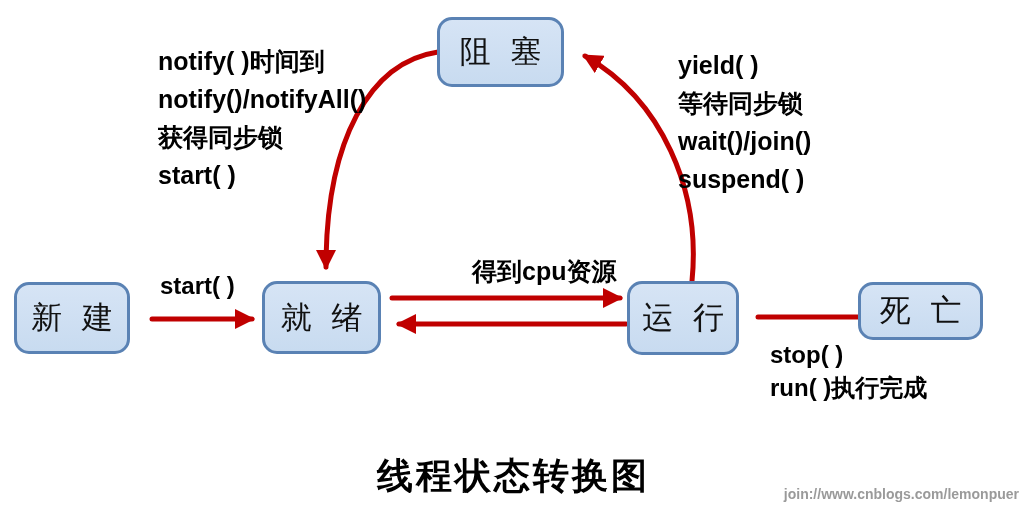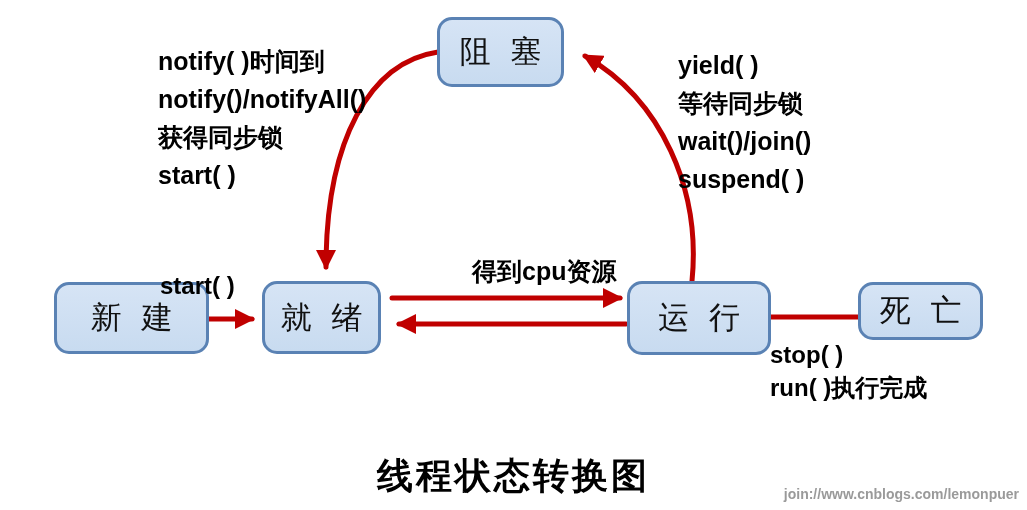--- a/index.html
+++ b/index.html
@@ -12,24 +12,24 @@
     position:absolute;
     background:linear-gradient(180deg,var(--node-fill-light,#d6e4f5) 0%,var(--node-fill,#c8dbf0) 100%);
     border:3px solid var(--node-border,#5a82b4);
     border-radius:15px;
     display:flex;align-items:center;justify-content:center;
     font-family:"Liberation Serif",serif;
     font-size:31px;color:#111;
     word-spacing:12px;
     box-sizing:border-box;
   }
-  .node-new{left:14px;top:282px;width:155px;height:72px;margin-left:40px;}
+  .node-new{left:14px;top:282px;width:116px;height:72px;}
   .node-ready{left:262px;top:281px;width:119px;height:73px;}
   .node-blocked{left:437px;top:17px;width:127px;height:70px;}
-  .node-running{left:627px;top:281px;width:144px;height:74px;}
+  .node-running{left:627px;top:281px;width:112px;height:74px;}
   .node-dead{left:858px;top:282px;width:125px;height:58px;}
   
   svg.edges{position:absolute;left:0;top:0;width:1027px;height:510px;}
   .edge{stroke:var(--arrow,#c00000);stroke-width:5;fill:none;stroke-linecap:round;}
   .edge-head{fill:var(--arrow,#c00000);}
   
   .lbl{
     position:absolute;color:#000;font-weight:700;
     font-size:25px;line-height:38px;white-space:nowrap;
   }

